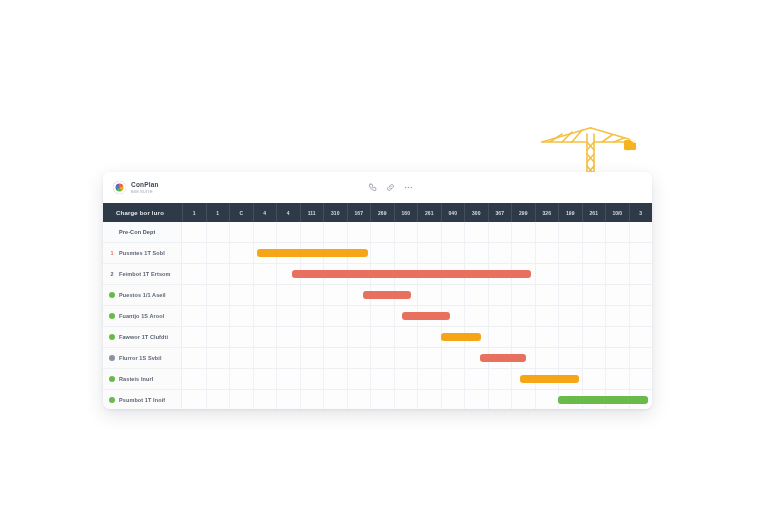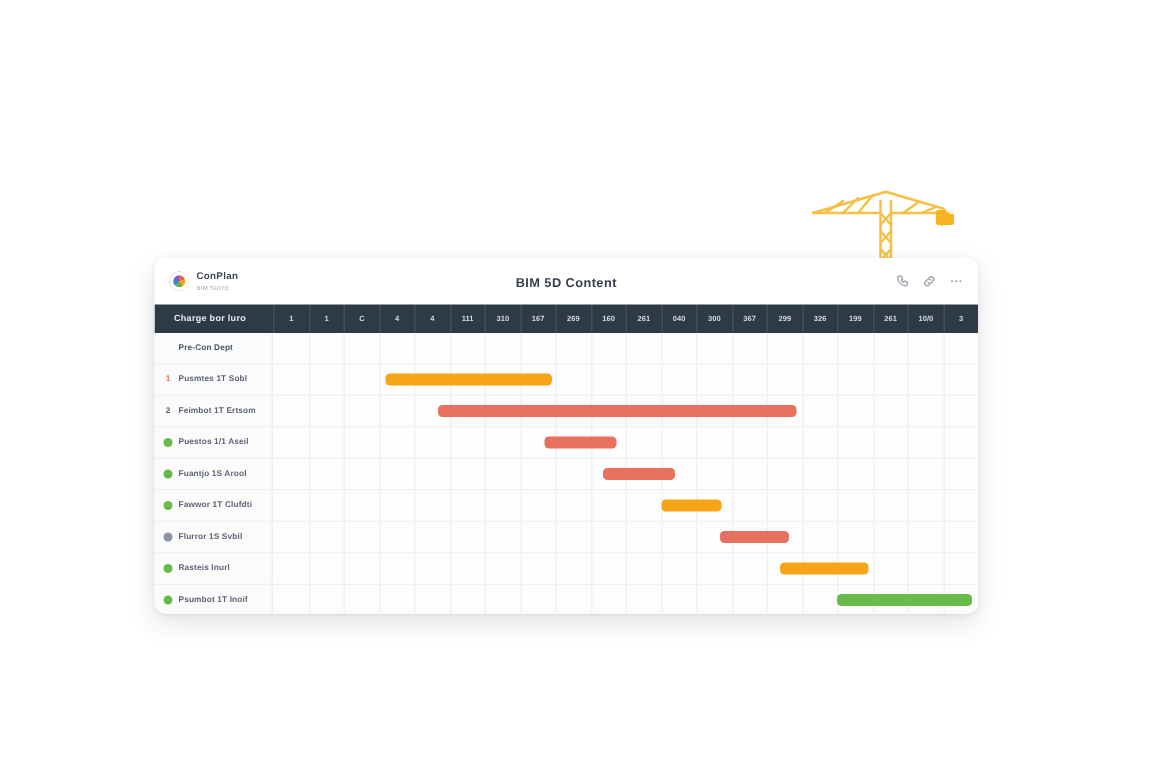--- a/index.html
+++ b/index.html
@@ -121,21 +121,20 @@
 
   <div class="card-top">
     <div class="brand">
       <div class="brand-mark"></div>
       <div class="brand-txt">
         <span class="brand-name">ConPlan</span>
         <span class="brand-sub">BIM SUITE</span>
       </div>
     </div>
 
-    <div class="card-title">BIM 5D Content</div>
 
     <div class="top-actions">
       <span class="ic">
         <svg viewBox="0 0 16 16" fill="none" stroke="currentColor" stroke-width="1.6" stroke-linecap="round" stroke-linejoin="round">
           <path d="M4 2h3l1.5 3.5L6.8 7a9 9 0 0 0 2.2 2.2l1.5-1.7L14 9v3a1.5 1.5 0 0 1-1.7 1.5C7 13 3 9 2.5 3.7A1.5 1.5 0 0 1 4 2z"></path>
         </svg>
       </span>
       <span class="ic">
         <svg viewBox="0 0 16 16" fill="none" stroke="currentColor" stroke-width="1.6" stroke-linecap="round">
           <path d="M6.5 9.5a3 3 0 0 0 4.2 0l2-2a3 3 0 0 0-4.2-4.2l-1 1"></path>

